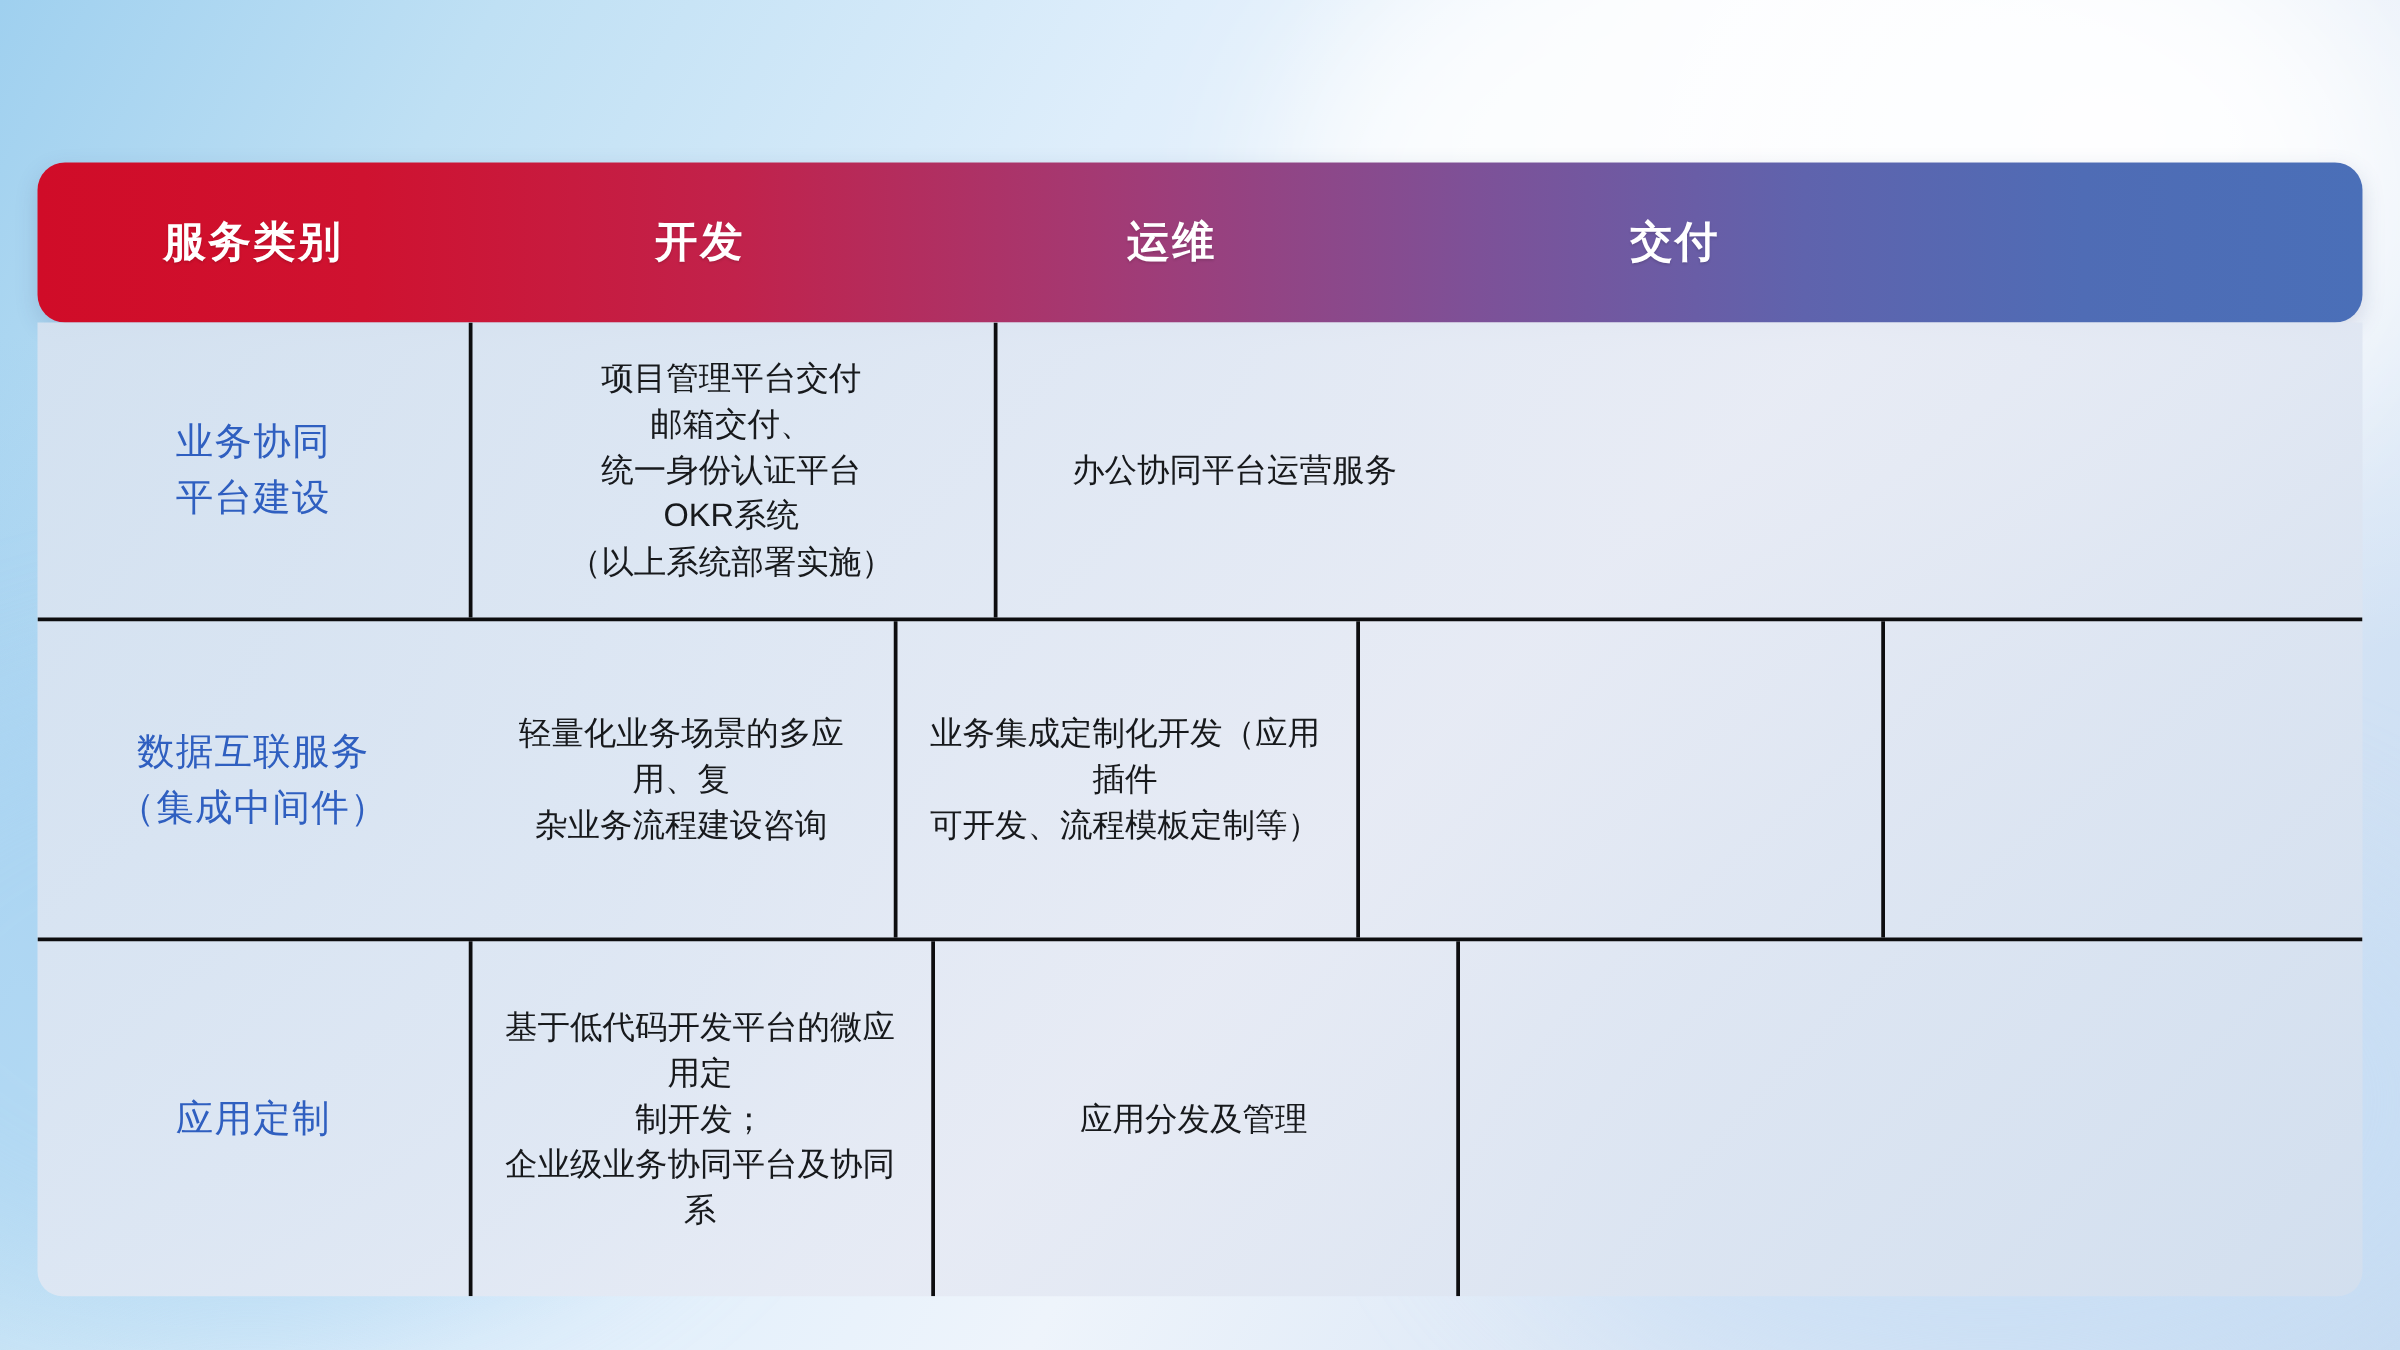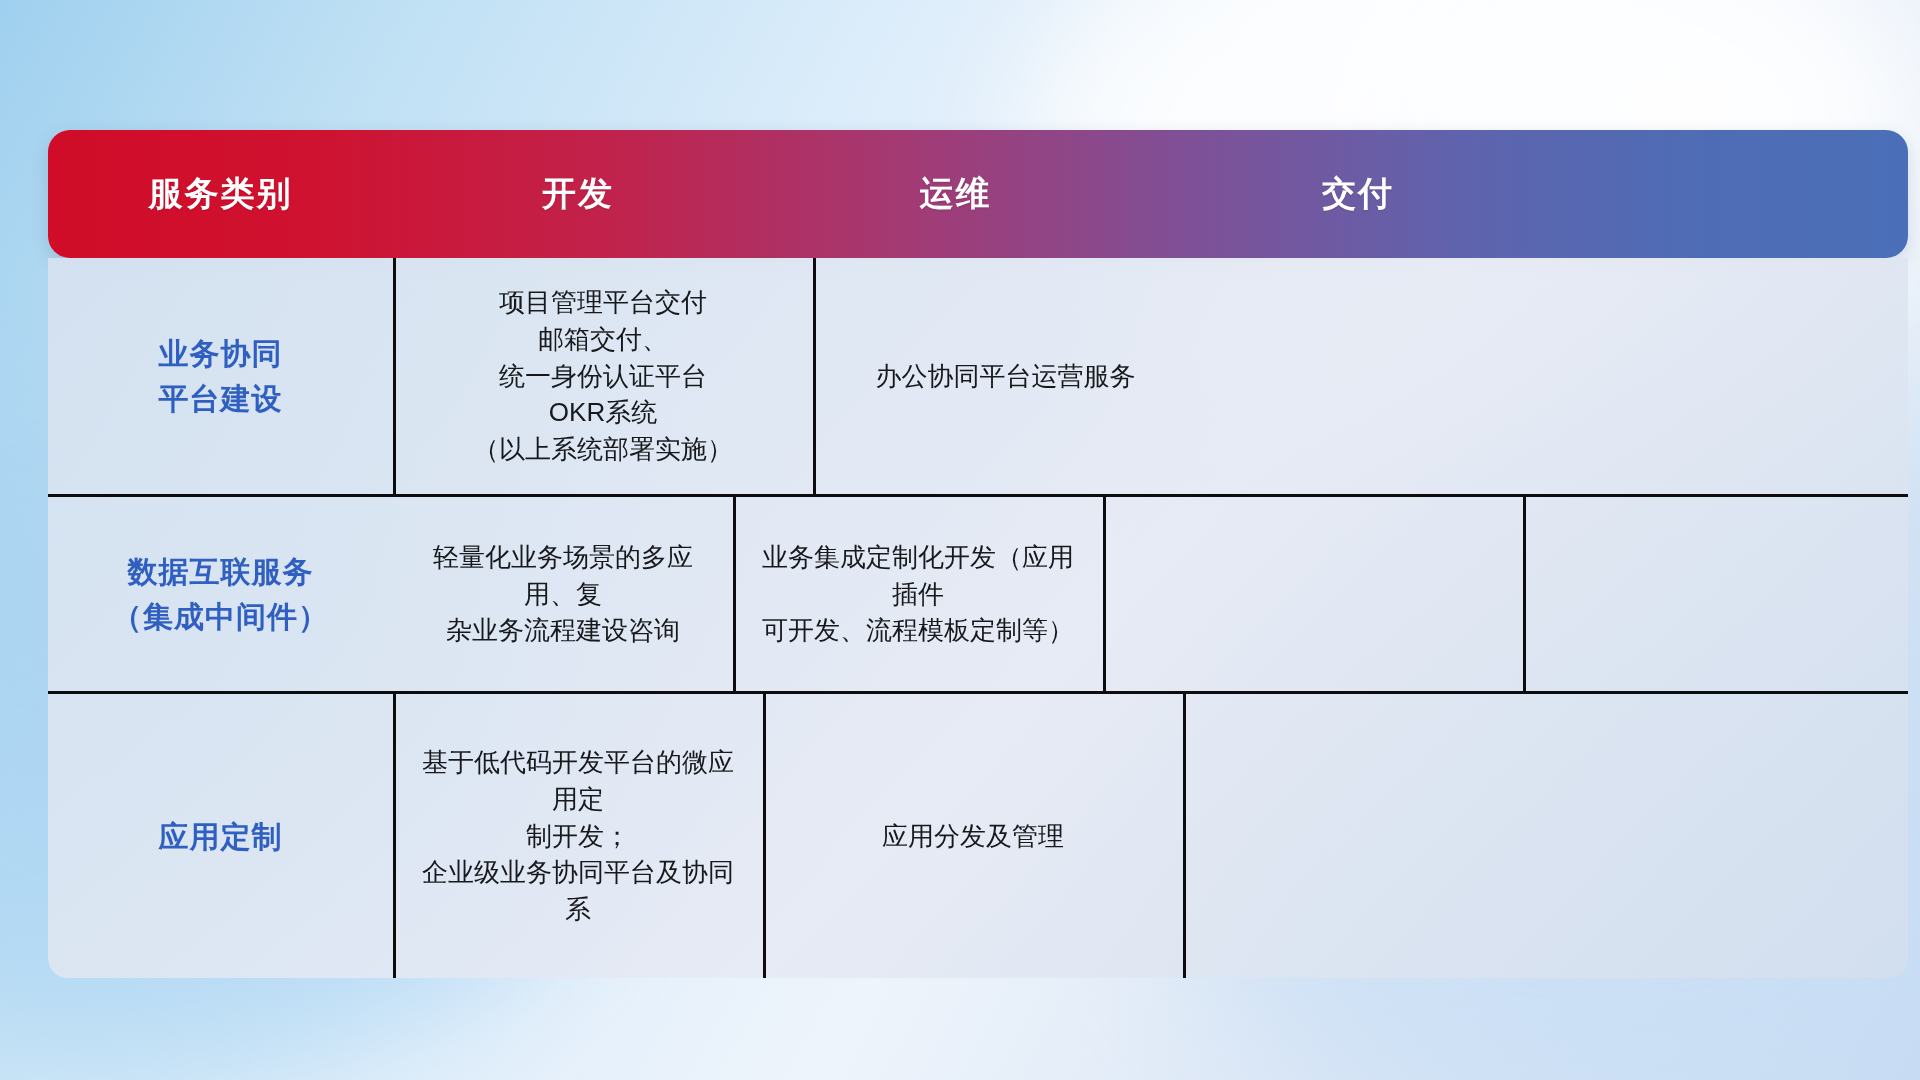--- a/index.html
+++ b/index.html
@@ -19,21 +19,21 @@
   .bloom {
     position:absolute; border-radius:50%; pointer-events:none;
     filter:blur(60px);
   }
   .bloom-a { left:1020px; top:-120px; width:900px; height:560px; background:rgba(255,255,255,0.75); }
   .bloom-b { left:-180px; top:540px;  width:760px; height:520px; background:rgba(171,214,242,0.55); }
   .bloom-c { left:1180px; top:640px;  width:820px; height:480px; background:rgba(198,222,245,0.6); }
 
   .table-wrap {
     position:absolute;
-    left:48px; top:130px;
+    left:30px; top:130px;
     width:1860px;
     z-index:2;
   }
 
   
   .thead {
     display:flex;
     height:128px;
     border-radius:22px;
     background:linear-gradient(90deg,
@@ -83,35 +83,35 @@
   }
   .td.sep::before {
     content:"";
     position:absolute;
     left:0; top:0; bottom:0;
     width:3px;
     background:#0d0d0f;
   }
   .td.cat {
     color:#2f5fc0;
-    font-weight:700;
+    font-weight:400;
     font-size:30px;
     line-height:1.5;
     letter-spacing:1px;
   }
 
   
   .c0 { width:345px; flex:0 0 345px; }
   .c1 { width:340px; flex:0 0 340px; }
   .c2 { width:370px; flex:0 0 370px; }
   .c3 { width:420px; flex:0 0 420px; }
   .c4 { width:385px; flex:0 0 385px; }
 
   .r1 { height:236px; }
-  .r2 { height:197px; }
+  .r2 { height:256px; }
   .r3 { height:287px; }
 
   .cell-text { white-space:pre-line; }
 </style>
 </head>
 <body>
 
 <div class="bloom bloom-a"></div>
 <div class="bloom bloom-b"></div>
 <div class="bloom bloom-c"></div>

